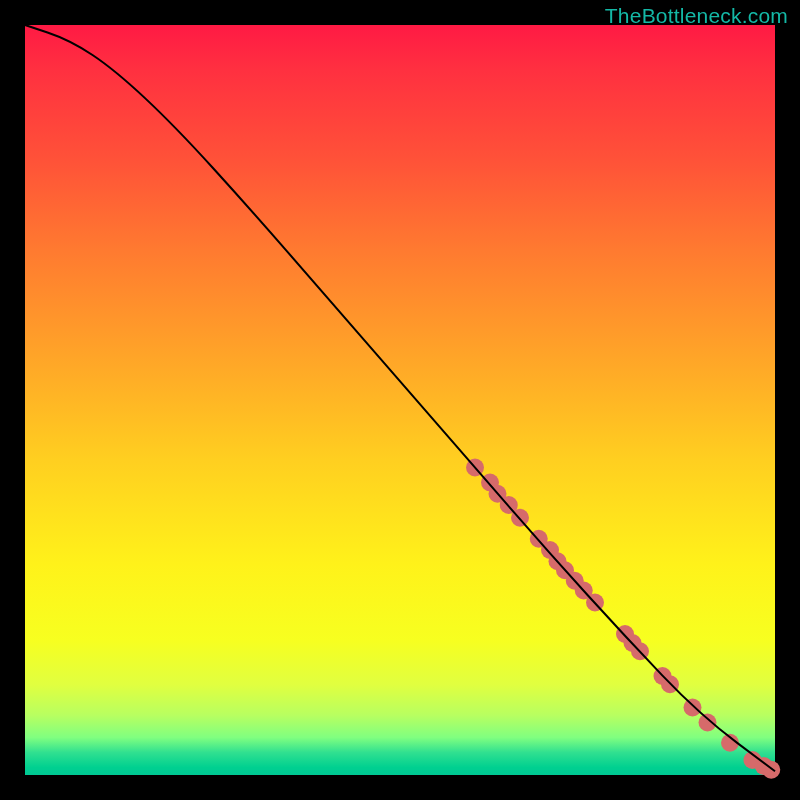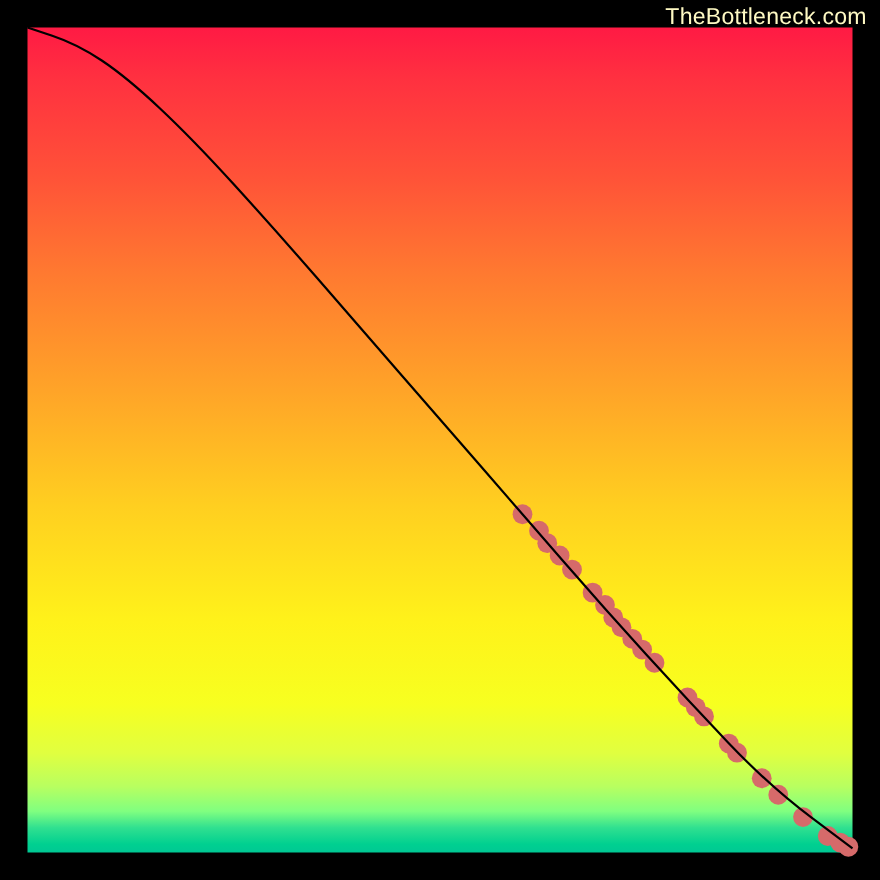--- a/index.html
+++ b/index.html
@@ -31,21 +31,21 @@
       #80ff80 95%,
       #30e090 97%,
       #00d090 99%,
       #00c894 100%
     );
   }
   .watermark {
     position: absolute;
     top: 4px;
     right: 12px;
-    color: #fef9c3;
+    color: #14b8a6;
     font-size: 21px;
     font-weight: 500;
     letter-spacing: 0.2px;
   }
   svg.curve {
     position: absolute;
     left: 0;
     top: 0;
     width: 750px;
     height: 750px;

